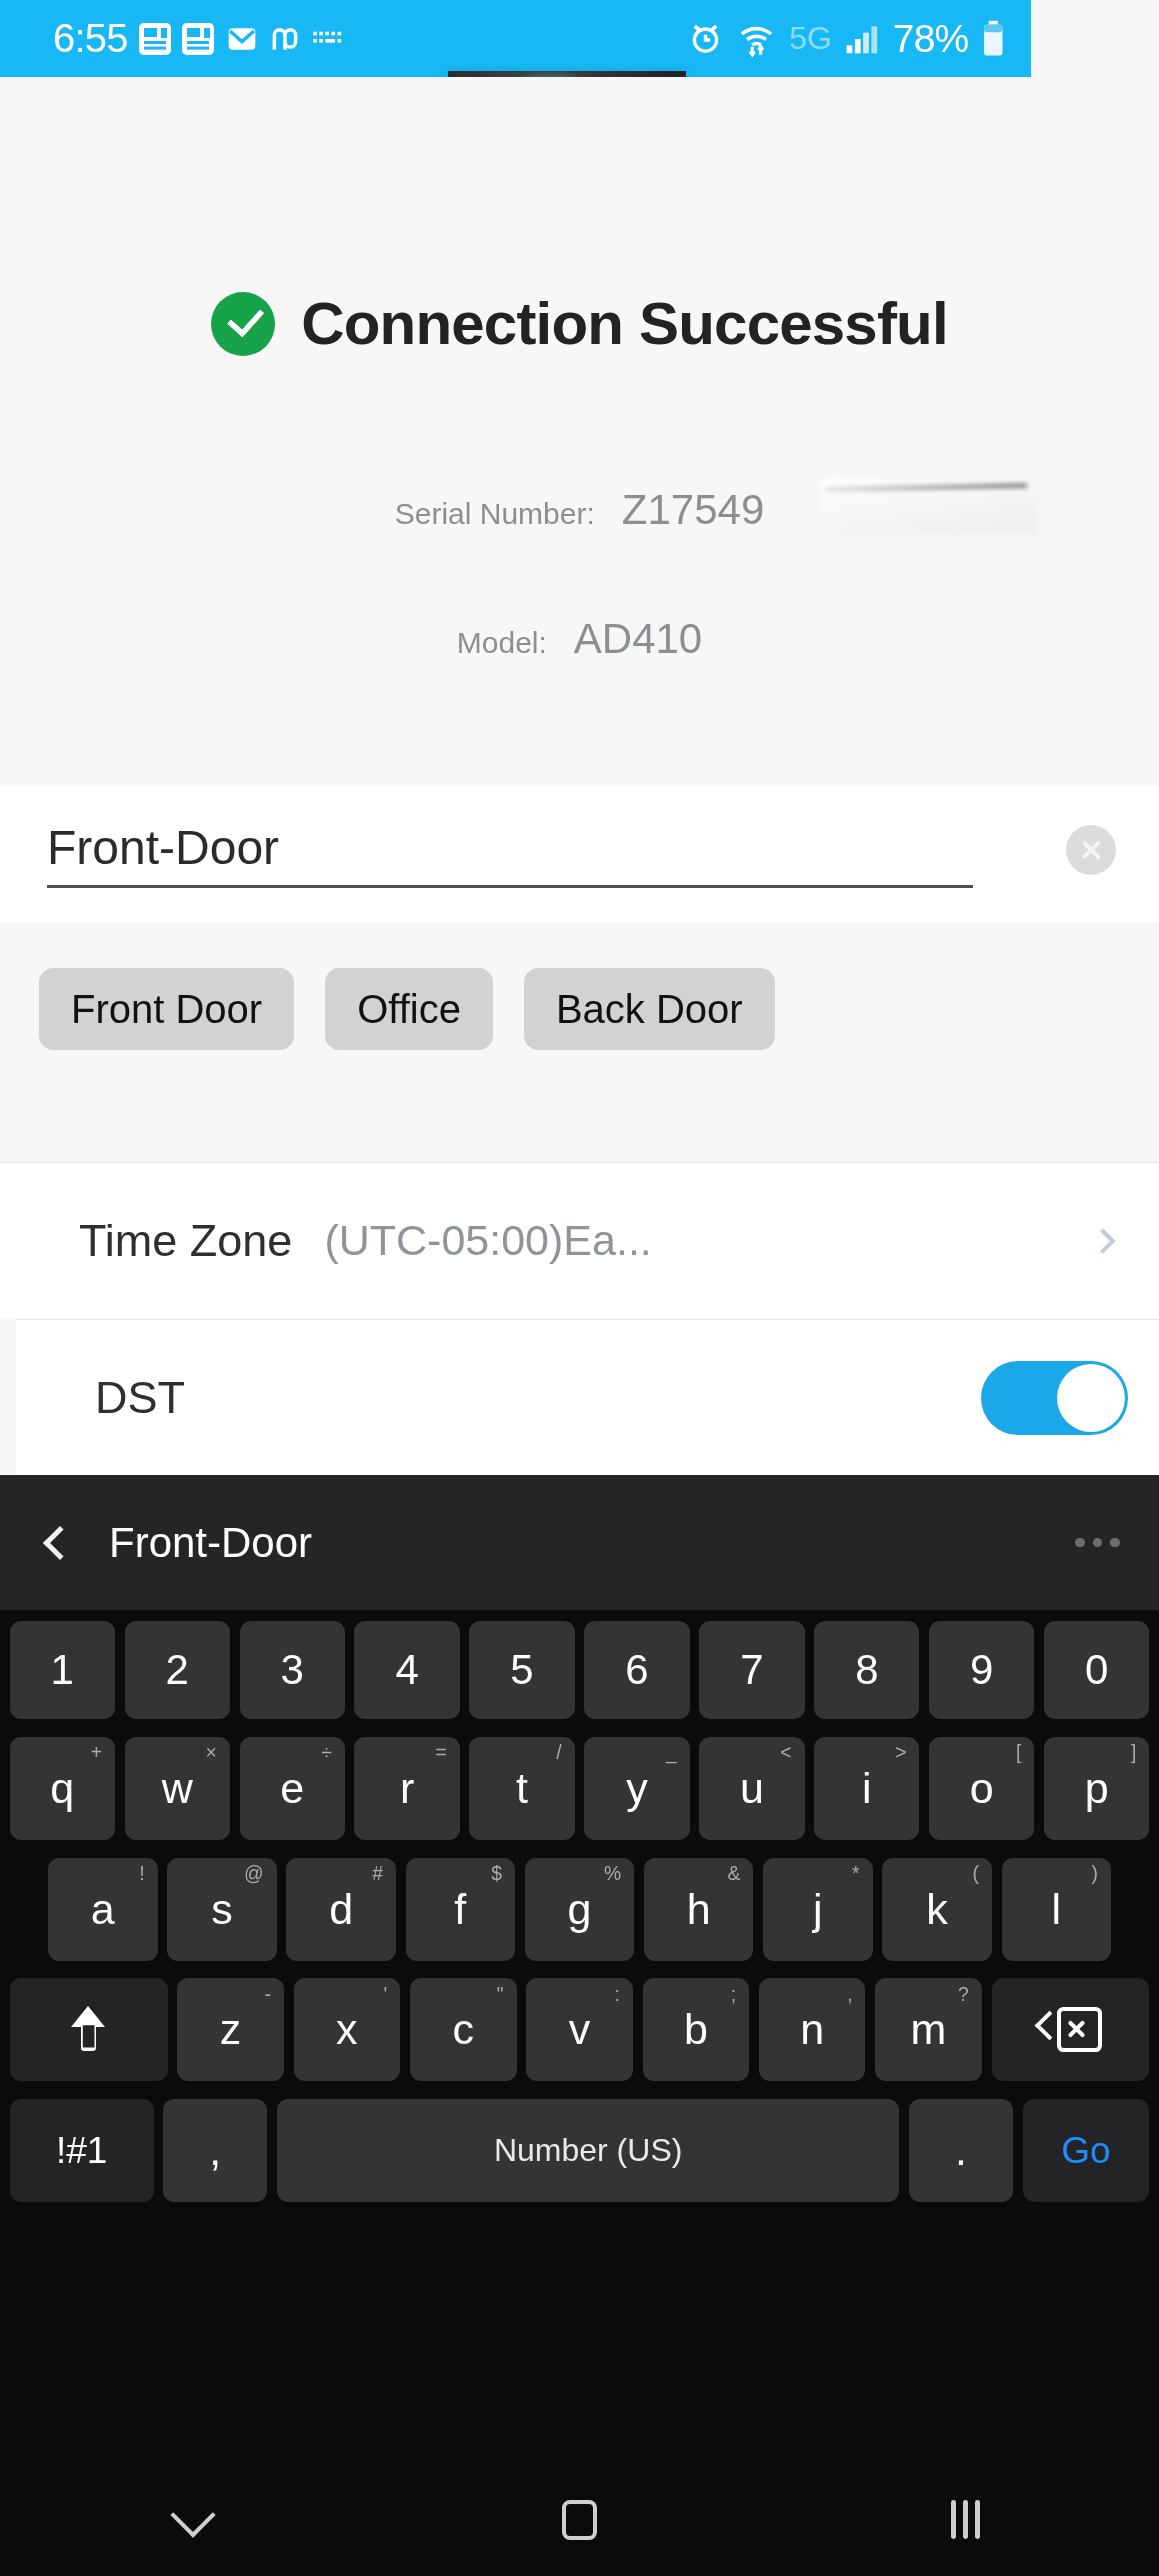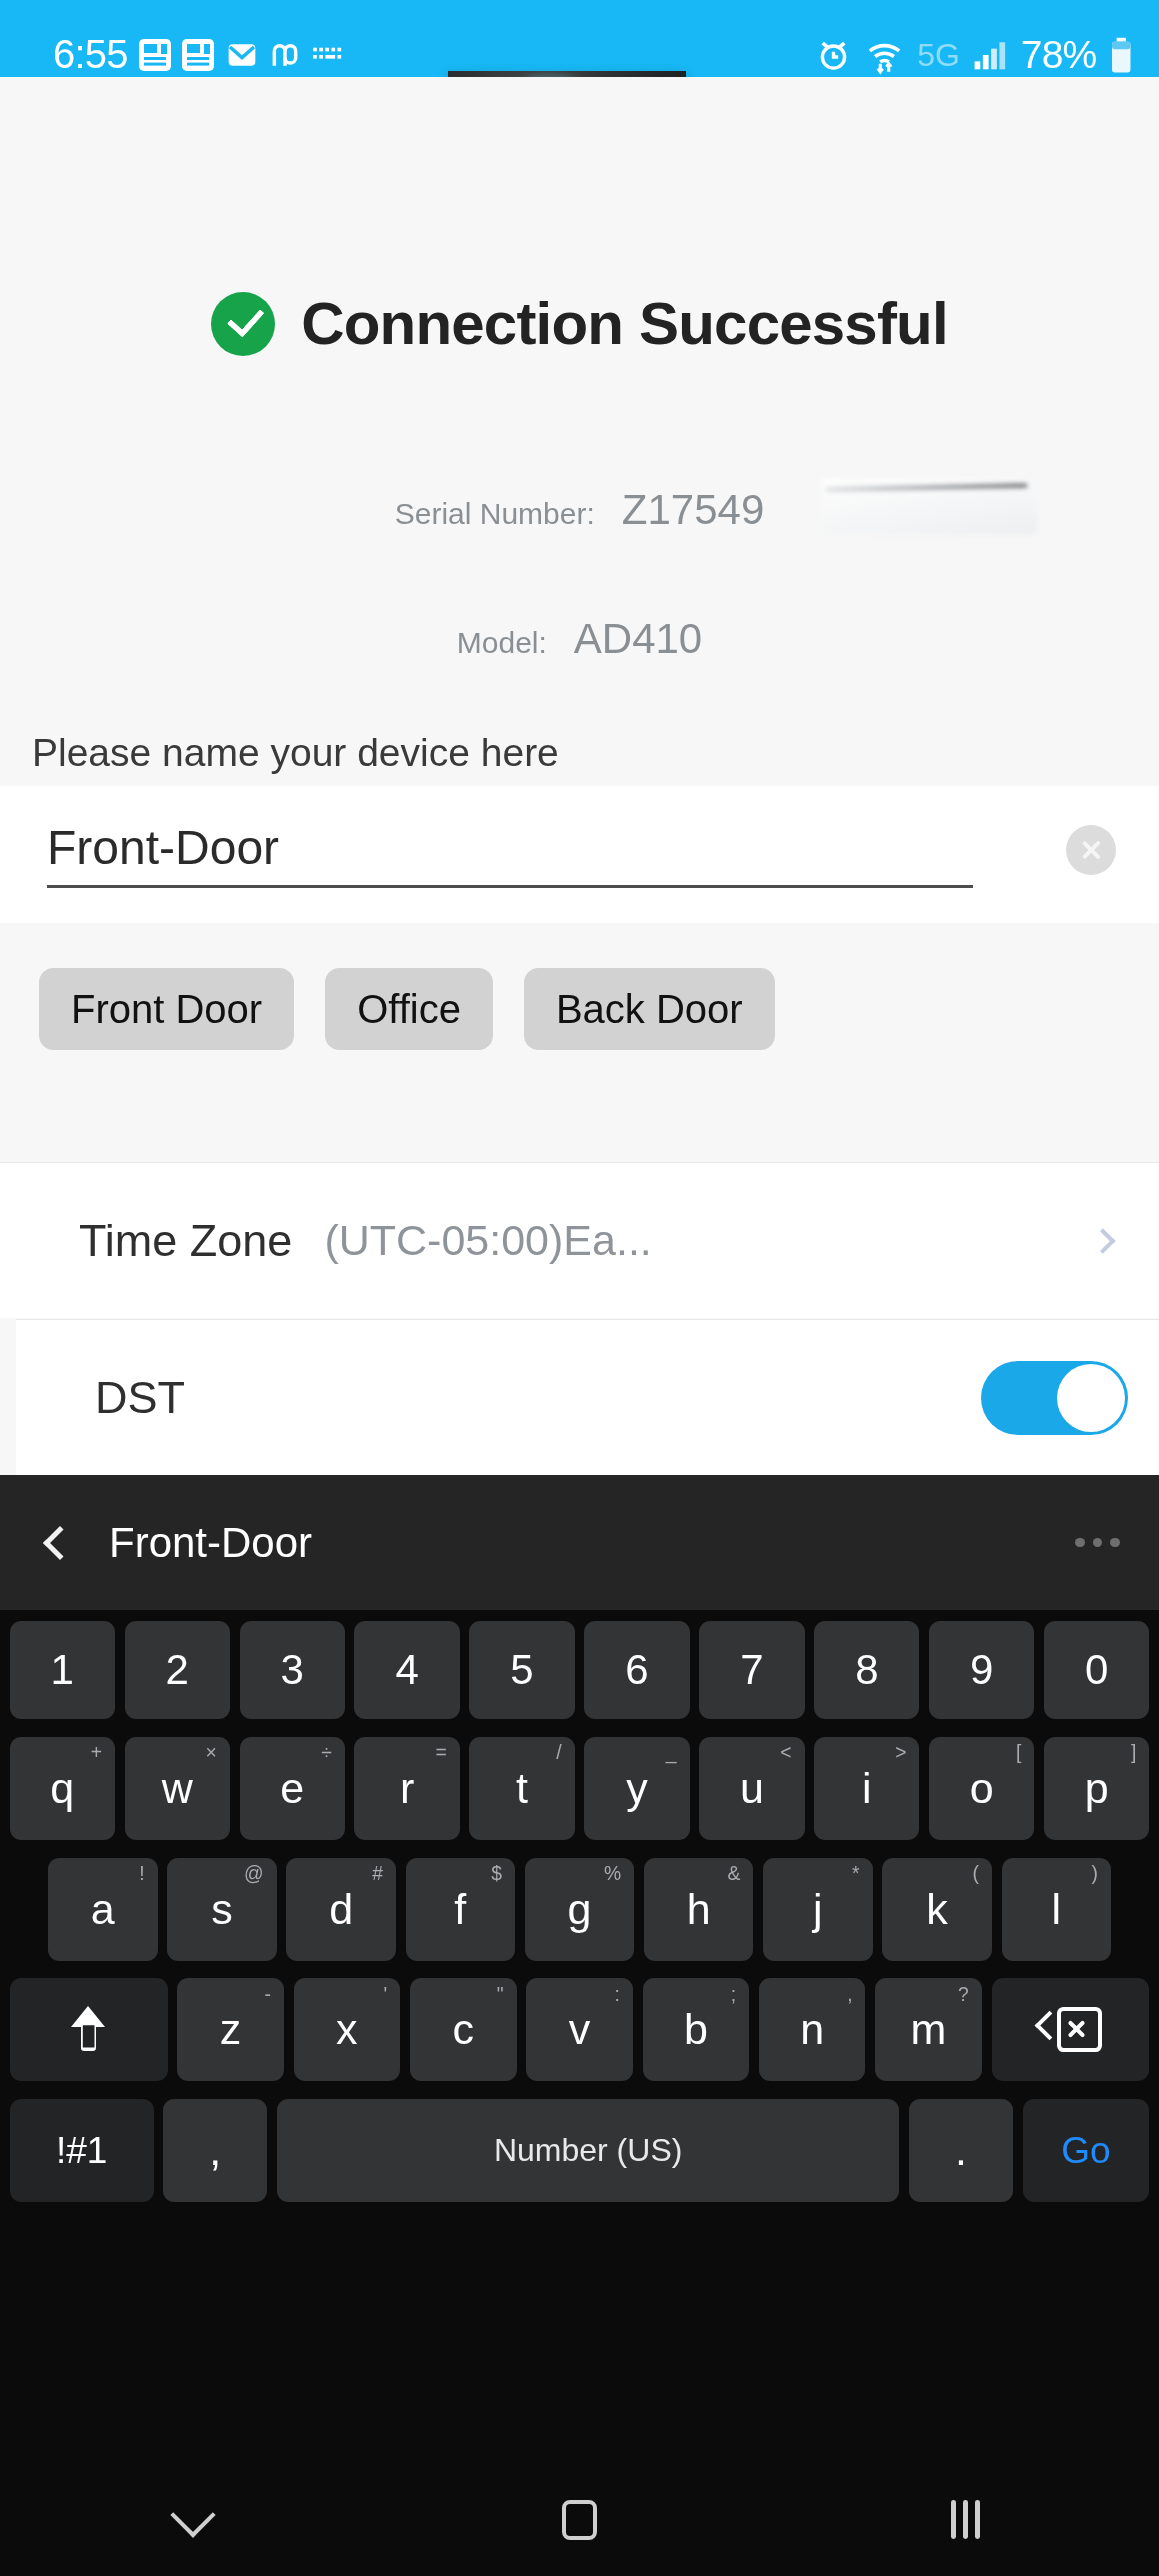--- a/index.html
+++ b/index.html
@@ -6,22 +6,22 @@
   html, body {
     width: 1159px; height: 2576px;
     font-family: "Liberation Sans", sans-serif;
     background: #000;
     overflow: hidden;
   }
   #screen { position: relative; width: 1159px; height: 2576px; background: #f7f7f7; }
 
   
   .statusbar {
-    position: absolute; left: 0; top: 0; width: 1159px; height: 77px;
-    background: #17b8f5; display: flex; align-items: flex-end;
+    position: absolute; left: 0; top: 0; width: 1031px; height: 77px;
+    background: #17b8f5; display: flex; align-items: center;
     padding: 0 27px 0 53px;
   }
   .sb-left { display: flex; align-items: center; gap: 11.3px; }
   .sb-clock { color: #fff; font-size: 40px; letter-spacing: -0.8px; }
   .sb-right { margin-left: auto; display: flex; align-items: center; gap: 13px; }
   .sb-batt-text { color: #fff; font-size: 39px; letter-spacing: -0.8px; }
   .ico { display: block; }
   .news-ico { width: 32px; height: 32px; background:#fff; border-radius:4.8px;
     position:relative; }
   .news-ico:before { content:""; position:absolute; left:4.8px; top:5.6px; width:13px;height:8.9px;
@@ -314,21 +314,20 @@
       <span class="info-label">Serial Number:</span>
       <span class="info-value">Z17549</span>
     </div>
     <div class="redaction"></div>
 
     <div class="info-row model">
       <span class="info-label">Model:</span>
       <span class="info-value">AD410</span>
     </div>
 
-    <div class="hint-text">Please name your device here</div>
   </div>
 
   <div class="input-card">
     <input class="name-input" type="text" value="Front-Door" style="">
     <button class="clear-btn"></button>
   </div>
 
   <div class="chips-card">
     <div class="chips">
       <button class="chip">Front Door</button>

